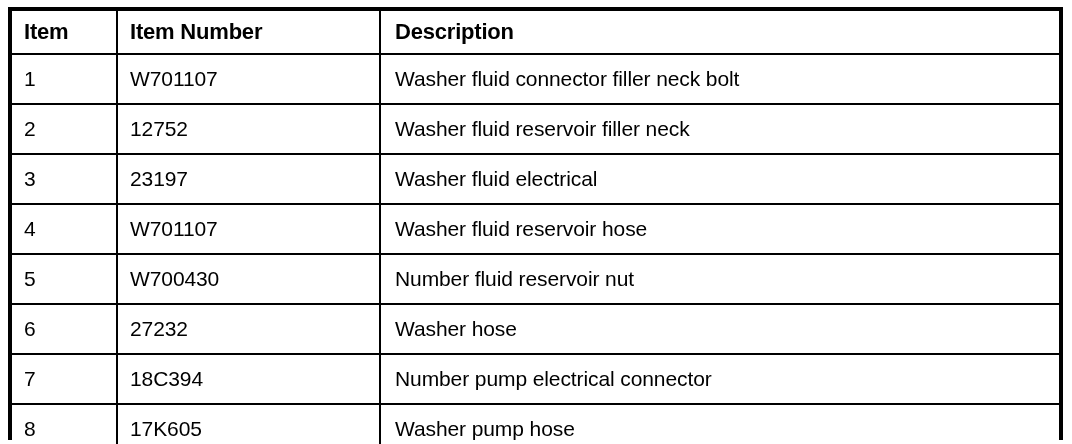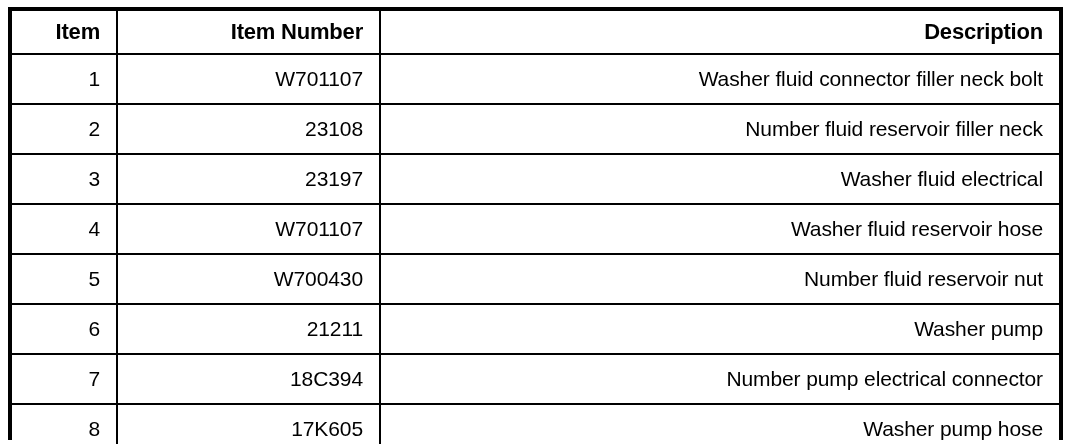--- a/index.html
+++ b/index.html
@@ -46,21 +46,21 @@
   table.parts-table col.col-item        { width: 105px; }
   table.parts-table col.col-part        { width: 263px; }
   table.parts-table col.col-description { width: auto;  }
 
   table.parts-table th,
   table.parts-table td {
     border-right: 2px solid #000000;
     border-bottom: 2px solid #000000;
     padding: 0 16px 0 12px;
     vertical-align: middle;
-    text-align: right;
+    text-align: left;
     height: 48px;
     line-height: 1.05;
     white-space: nowrap;
     overflow: hidden;
   }
 
   
   table.parts-table th:last-child,
   table.parts-table td:last-child {
     border-right: none;
@@ -110,42 +110,42 @@
       </thead>
 
       <tbody>
         <tr>
           <td class="cell-item">1</td>
           <td class="cell-part">W701107</td>
           <td class="cell-description">Washer fluid connector filler neck bolt</td>
         </tr>
         <tr>
           <td class="cell-item">2</td>
-          <td class="cell-part">23108</td>
-          <td class="cell-description">Number fluid reservoir filler neck</td>
+          <td class="cell-part">12752</td>
+          <td class="cell-description">Washer fluid reservoir filler neck</td>
         </tr>
         <tr>
           <td class="cell-item">3</td>
           <td class="cell-part">23197</td>
           <td class="cell-description">Washer fluid electrical</td>
         </tr>
         <tr>
           <td class="cell-item">4</td>
           <td class="cell-part">W701107</td>
           <td class="cell-description">Washer fluid reservoir hose</td>
         </tr>
         <tr>
           <td class="cell-item">5</td>
           <td class="cell-part">W700430</td>
           <td class="cell-description">Number fluid reservoir nut</td>
         </tr>
         <tr>
           <td class="cell-item">6</td>
-          <td class="cell-part">21211</td>
-          <td class="cell-description">Washer pump</td>
+          <td class="cell-part">27232</td>
+          <td class="cell-description">Washer hose</td>
         </tr>
         <tr>
           <td class="cell-item">7</td>
           <td class="cell-part">18C394</td>
           <td class="cell-description">Number pump electrical connector</td>
         </tr>
         <tr>
           <td class="cell-item">8</td>
           <td class="cell-part">17K605</td>
           <td class="cell-description">Washer pump hose</td>

